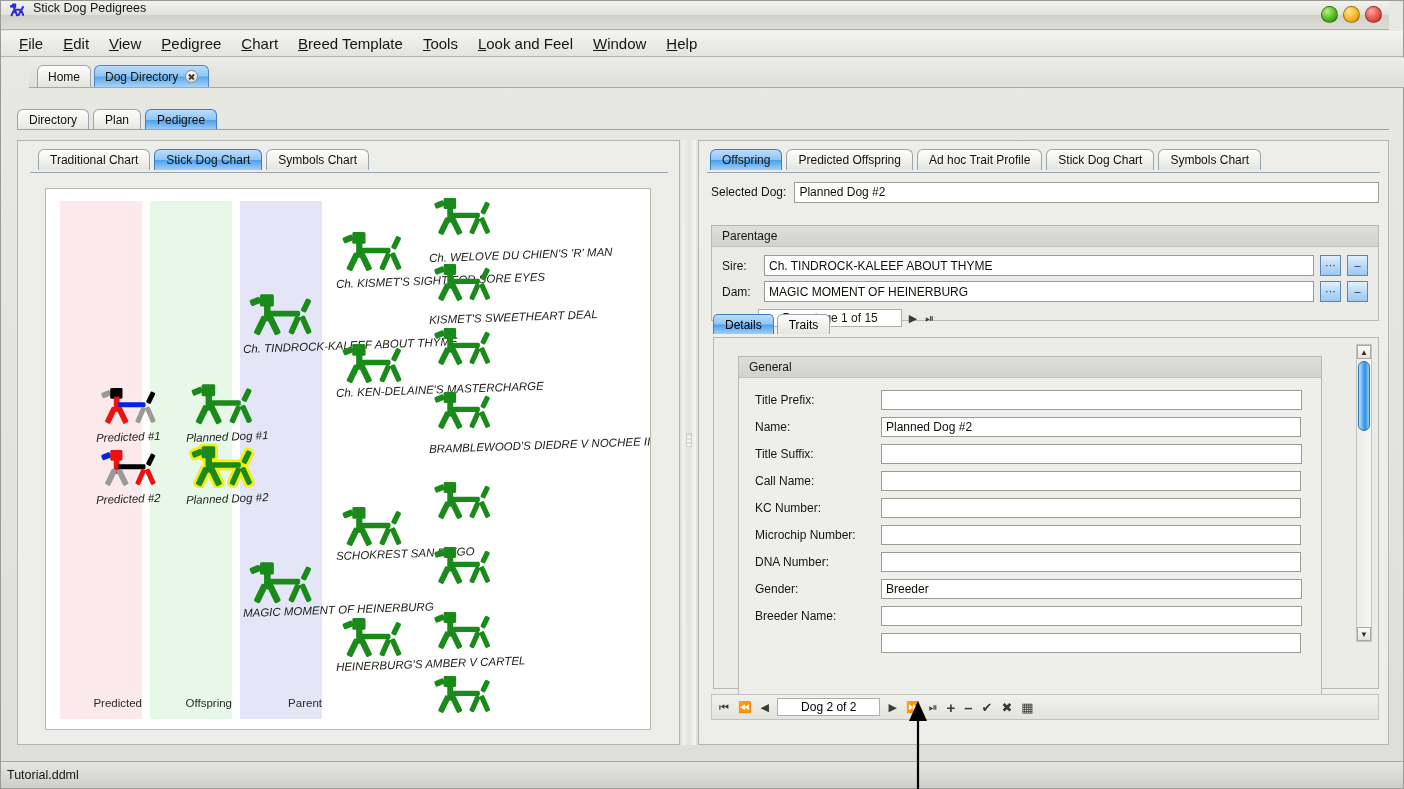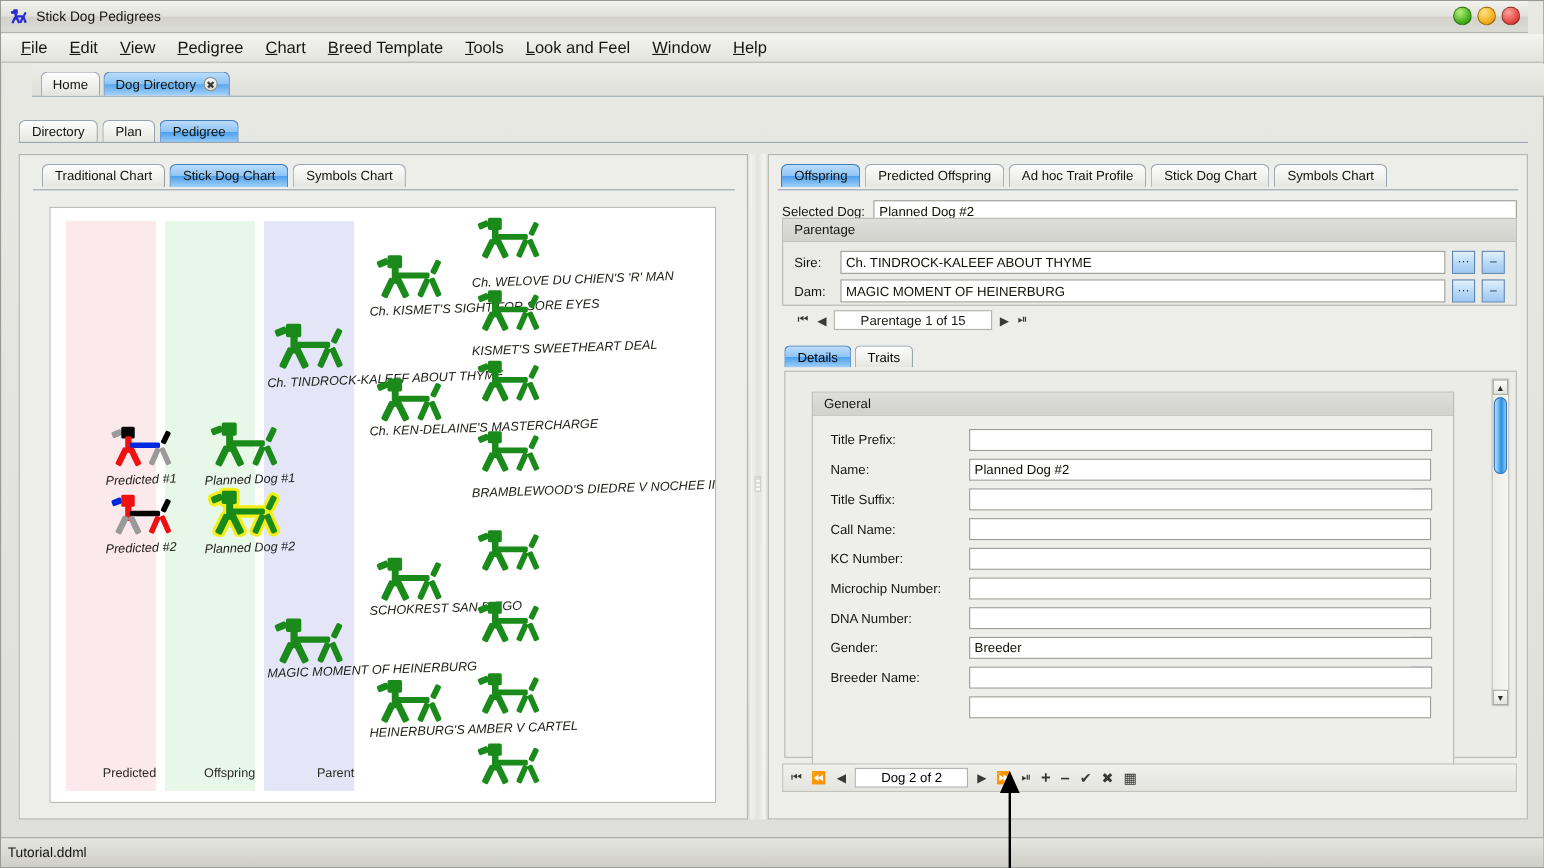--- a/index.html
+++ b/index.html
@@ -16,21 +16,21 @@
     width: 1404px; height: 789px;
     background: linear-gradient(#e9e9e4, #dededa);
     border: 1px solid #9a9a94;
   }
 
   
   #titlebar {
     position: absolute; left: 0; top: 0; width: 1388px; height: 29px;
     background: linear-gradient(#f2f2ee 0%, #e2e2dc 48%, #d2d2cb 52%, #dcdcd6 100%);
     border-bottom: 1px solid #b3b3ac;
-    display: flex; align-items: center;
+    display: flex; 
   }
   #app-icon {
     width: 18px; height: 18px; margin-left: 7px; margin-right: 7px;
     position: relative; flex: none;
   }
   #title-text { font-size: 12.5px; color: #16160f; font-weight: normal; }
   #win-buttons { position: absolute; right: 7px; top: 5px; display: flex; gap: 5px; }
   .win-btn {
     width: 17px; height: 17px; border-radius: 50%;
     border: 1px solid rgba(0,0,0,0.35);
@@ -620,21 +620,21 @@
             <span>Symbols Chart</span>
           </div>
         </div>
       <div id="right-tabs-line"></div>
 
       <div class="row-sel">
         <span class="fld-label">Selected Dog:</span>
         <span class="textbox" style="flex:1;">Planned Dog #2</span>
       </div>
 
-      <div class="groupbox" style="left:12px; top:57px; width:668px; height:80px;">
+      <div class="groupbox" style="left:12px; top:84px; width:668px; height:96px;">
         <div class="gb-title">Parentage</div>
 
         <div style="display:flex;align-items:center;gap:6px;padding:8px 10px 0 10px;">
           <span class="fld-label" style="width:36px;">Sire:</span>
           <span class="textbox" style="flex:1;">Ch. TINDROCK-KALEEF ABOUT THYME</span>
           <span class="mini-btn">···</span>
           <span class="mini-btn">–</span>
         </div>
 
         <div style="display:flex;align-items:center;gap:6px;padding:5px 10px 0 10px;">

